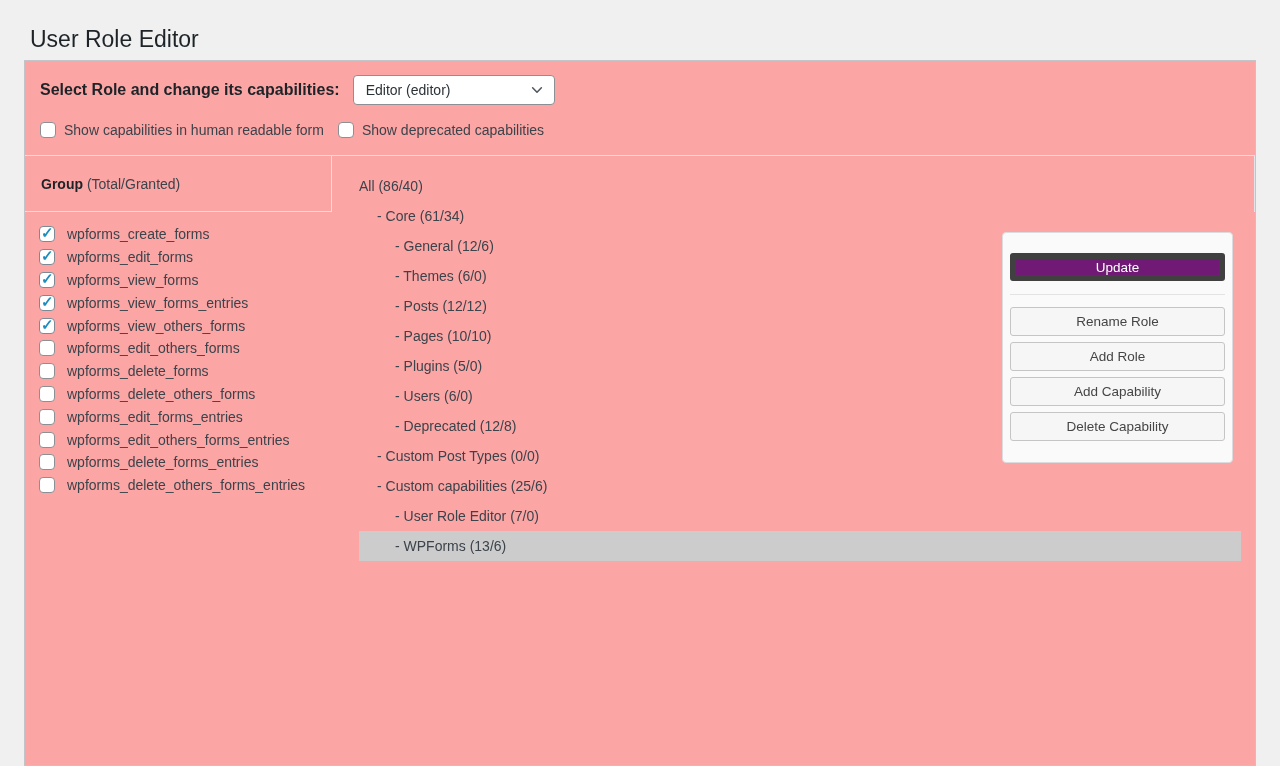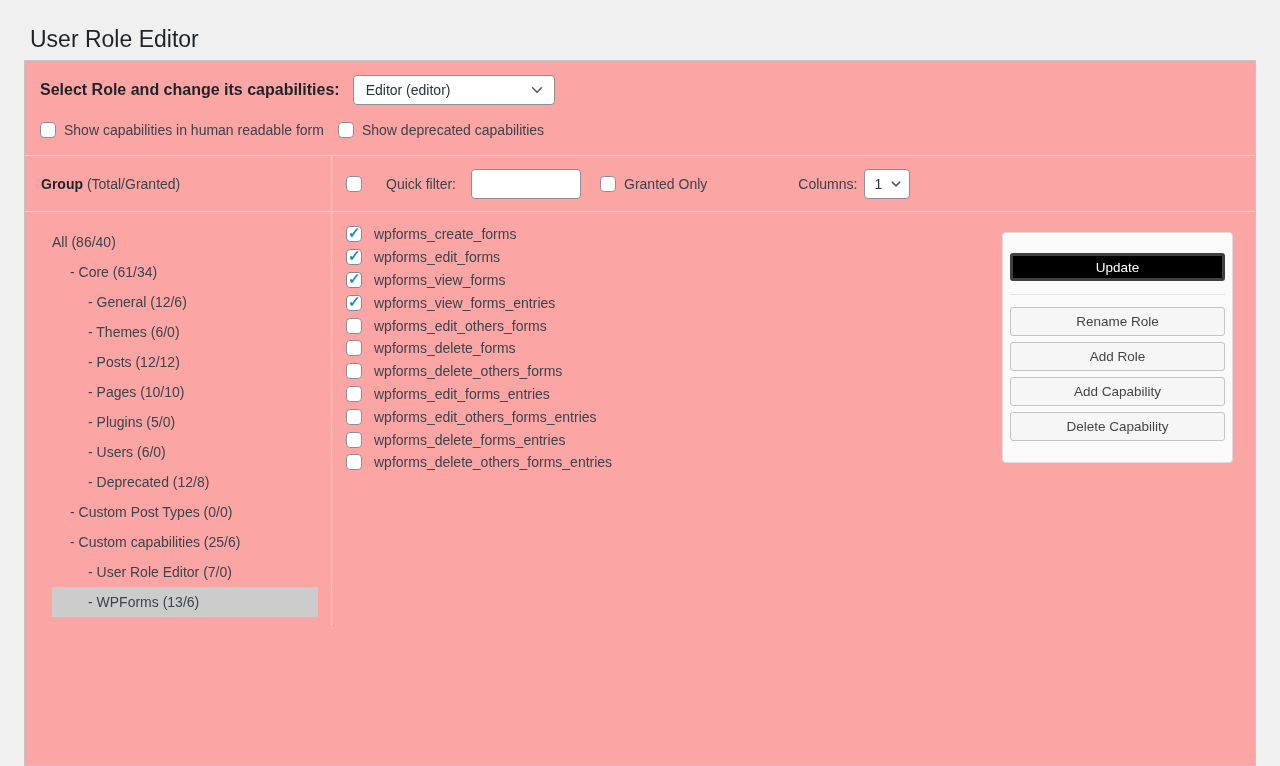--- a/index.html
+++ b/index.html
@@ -100,21 +100,21 @@
   .cap-label { margin-left: 12px; font-size: 14px; color: #3c434a; }
 
   
   .actions {
     position: absolute; left: 1002px; top: 232px; width: 231px; height: 231px;
     background: #fafafa; border: 1px solid #dcdcde; border-radius: 4px;
     padding: 20px 7px 0 7px;
   }
   .btn-primary {
     display: block; width: 100%; height: 28px;
-    background: #000000; border: 3px solid #404040; border-radius: 3px;
+    background: #701a75; border: 6px solid #404040; border-radius: 3px;
     color: #ffffff; font-size: 13.5px; font-family: "Liberation Sans", sans-serif;
     cursor: pointer;
   }
   .actions hr { border: none; border-top: 1px solid #e3e3e3; margin: 13px 0 12px; }
   .sec-btn {
     display: block; width: 100%; height: 29px; margin-bottom: 6px;
     background: #f6f6f6; border: 1px solid #c5c5c5; border-radius: 3px;
     color: #454545; font-size: 13.5px; font-family: "Liberation Sans", sans-serif;
     cursor: pointer;
   }
@@ -147,34 +147,20 @@
           <span class="cb"></span>
           <span>Show deprecated capabilities</span>
         </span>
       </div>
     </div>
 
     <div class="body-grid">
       <div class="hdr-left">
         <span><b>Group</b><span> (Total/Granted)</span></span>
       </div>
-      <div class="hdr-right">
-        <span class="cb"></span>
-        <span class="qf-label">Quick filter:</span>
-        <input class="qf-input" type="text" value="" style="">
-        <span class="cb granted-cb"></span>
-        <span class="granted-label">Granted Only</span>
-        <span class="cols-label">Columns:</span>
-        <span class="selectbox cols-select">
-          <span>1</span>
-          <svg class="chev" width="12" height="12" viewBox="0 0 16 16">
-              <path d="M3 5.5l5 5 5-5" fill="none" stroke="#50575e" stroke-width="2" stroke-linecap="round" stroke-linejoin="round"></path>
-            </svg>
-        </span>
-      </div>
 
       <div class="tree">
           <div class="tree-item lvl0">
             <span>All (86/40)</span>
           </div>
           <div class="tree-item lvl1">
             <span>- Core (61/34)</span>
           </div>
           <div class="tree-item lvl2">
             <span>- General (12/6)</span>
@@ -219,20 +205,24 @@
     <span class="cb checked"></span>
     <span class="cap-label">wpforms_edit_forms</span>
   </div>
           <div class="cap-row">
     <span class="cb checked"></span>
     <span class="cap-label">wpforms_view_forms</span>
   </div>
           <div class="cap-row">
     <span class="cb checked"></span>
     <span class="cap-label">wpforms_view_forms_entries</span>
+  </div>
+          <div class="cap-row">
+    <span class="cb checked"></span>
+    <span class="cap-label">wpforms_view_others_forms</span>
   </div>
           <div class="cap-row">
     <span class="cb"></span>
     <span class="cap-label">wpforms_edit_others_forms</span>
   </div>
           <div class="cap-row">
     <span class="cb"></span>
     <span class="cap-label">wpforms_delete_forms</span>
   </div>
           <div class="cap-row">

